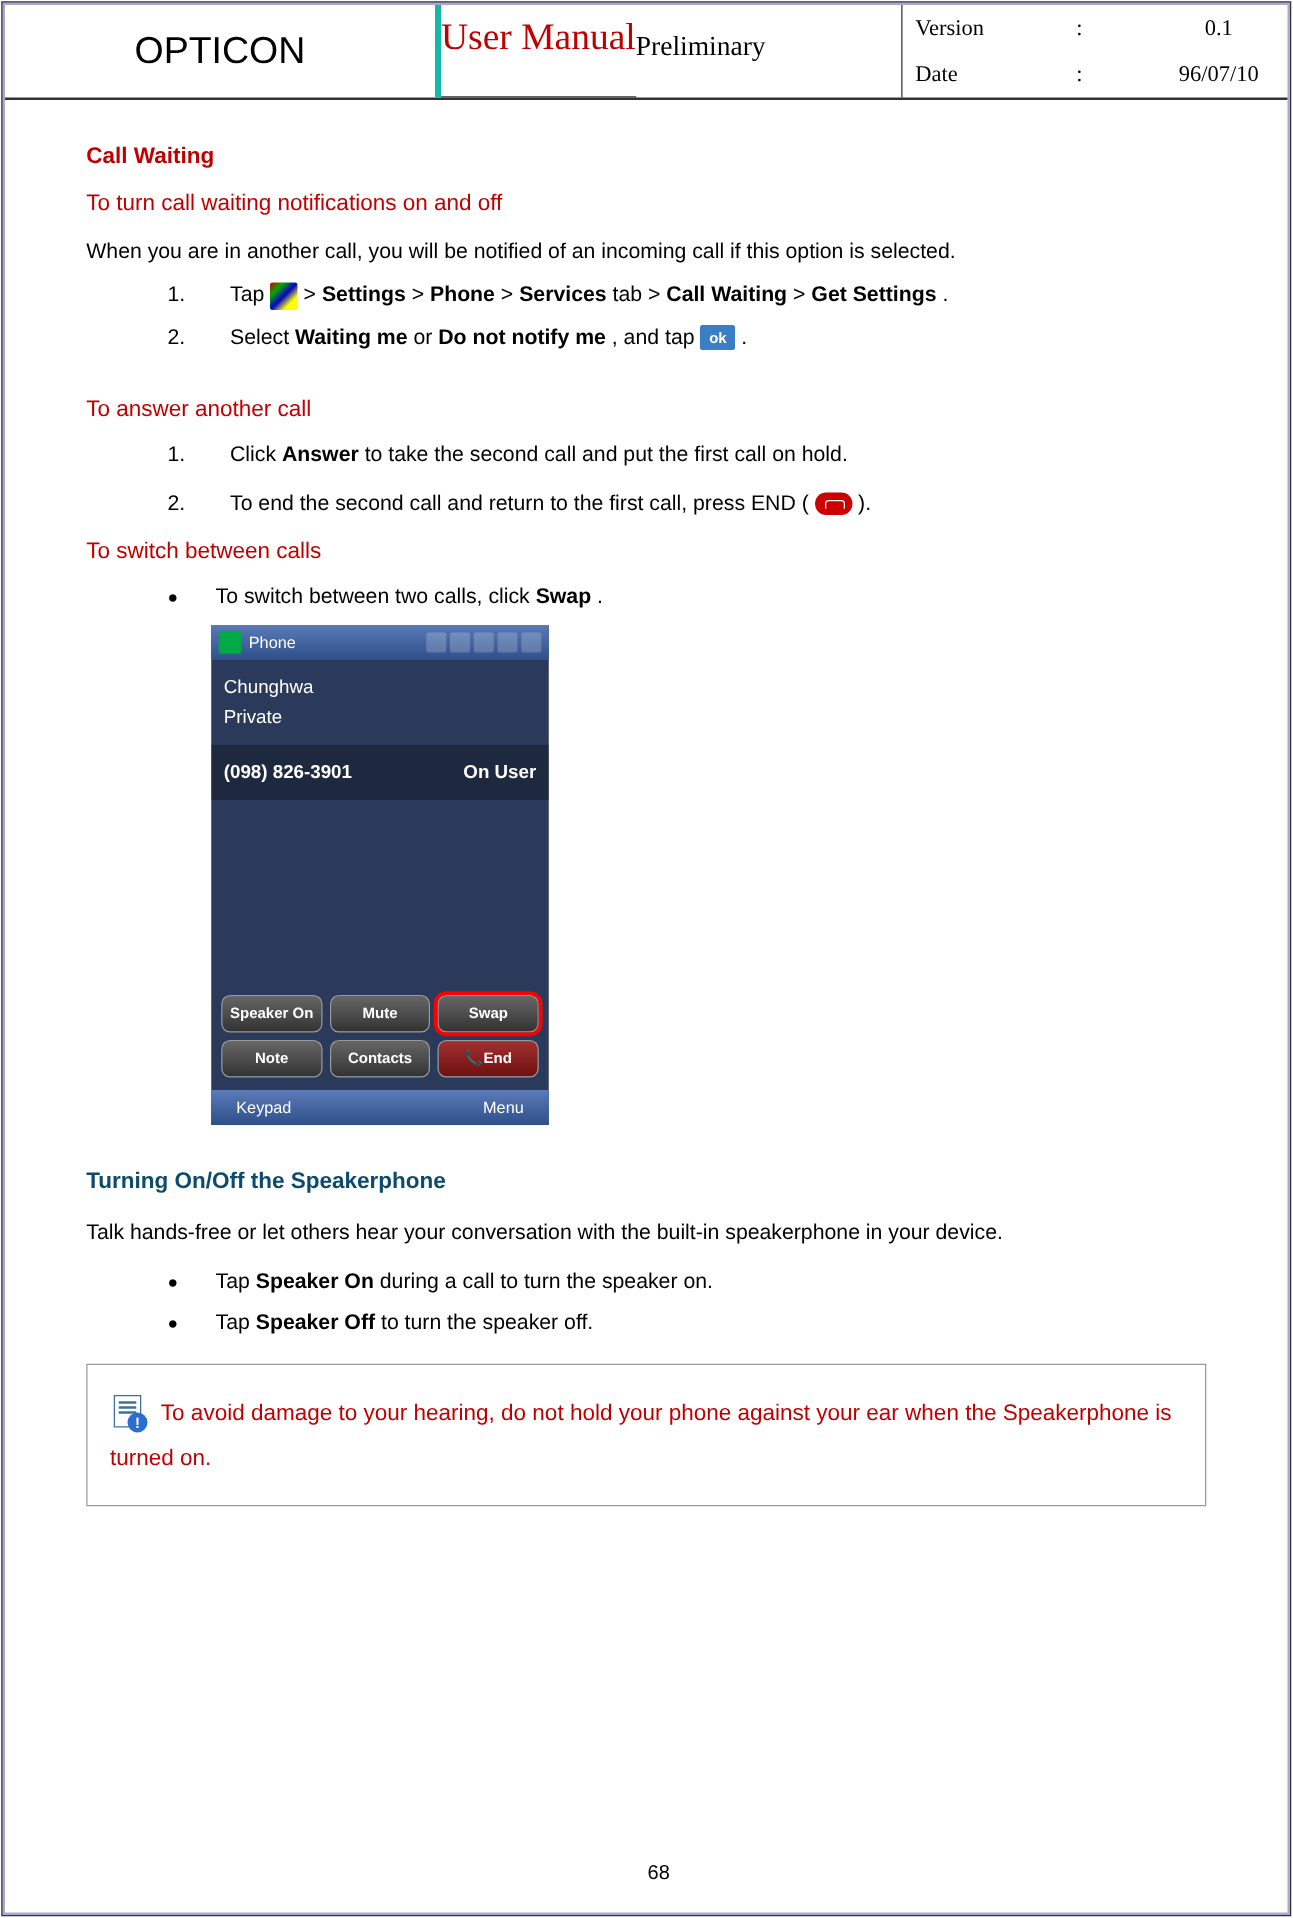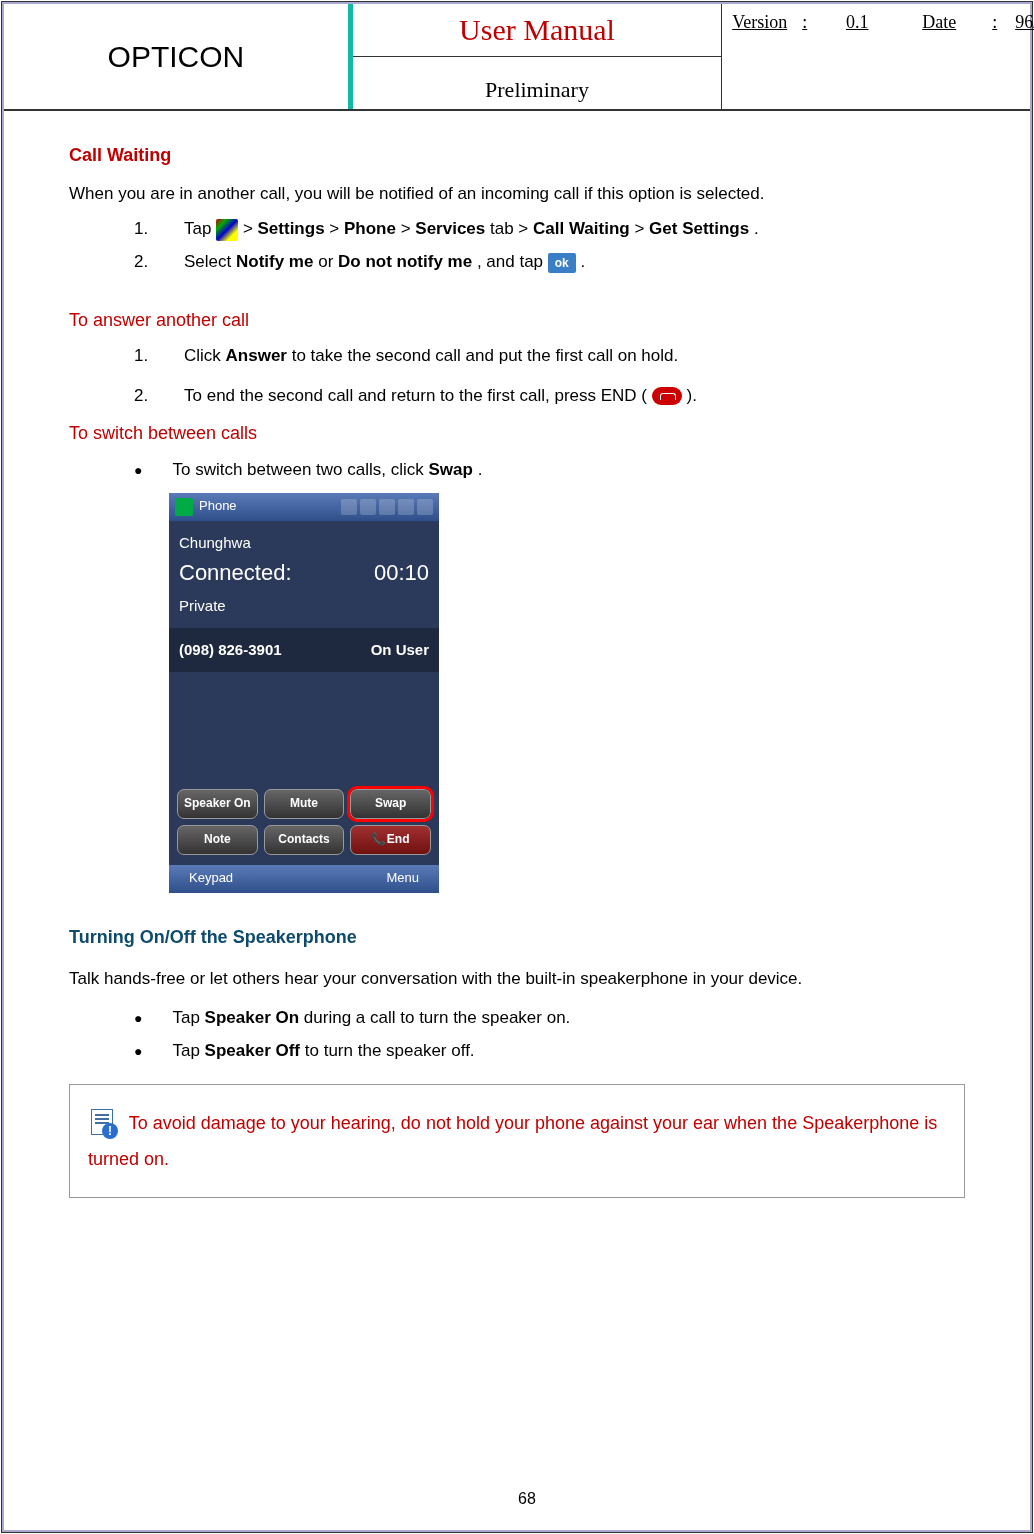--- a/index.html
+++ b/index.html
@@ -30,44 +30,42 @@
       justify-content: center;
       font-size: 30px;
       font-family: Arial, sans-serif;
       border-right: 5px solid #14b8a6;
       padding: 8px 0;
     }
     .header-mid {
       width: 36%;
       border-right: 1px solid #333;
       display: flex;
-      flex-direction: column;
     }
     .header-mid-top {
       border-bottom: 1px solid #333;
       text-align: center;
       font-size: 30px;
       font-family: Georgia, serif;
       color: #c00000;
       padding: 2px 0;
     }
     .header-mid-bot {
       text-align: center;
       font-size: 22px;
       font-family: Georgia, serif;
       padding: 2px 0;
       margin-top: 13px;
     }
     .header-right {
       width: 30%;
       display: flex;
-      flex-direction: row;
+      flex-direction: column;
       font-family: Georgia, serif;
       font-size: 18px;
-      text-decoration: underline;
     }
     .header-right-row {
       display: flex;
       padding: 4px 10px;
       justify-content: space-between;
     }
     .header-right-row:first-child { border-bottom: none; }
     .hr-label { width: 70px; }
     .hr-colon { width: 10px; }
     .hr-val { width: 90px; text-align: center; }
@@ -291,20 +289,21 @@
       <div class="header-right-row">
         <span class="hr-label">Date</span>
         <span class="hr-colon">:</span>
         <span class="hr-val">96/07/10</span>
       </div>
     </div>
   </div>
 
   <div class="content">
     <div class="h-red">Call Waiting</div>
+    <div class="h-red-sub">To turn call waiting notifications on and off</div>
     <div class="para">When you are in another call, you will be notified of an incoming call if this option is selected.</div>
 
     <div class="ol">
       <div class="ol-item">
         <span class="ol-num">1.</span>
         <span>
           <span>Tap </span>
           <span class="icon-inline icon-start"></span>
           <span> &gt; </span>
           <b>Settings</b>
@@ -316,21 +315,21 @@
           <b>Call Waiting</b>
           <span> &gt; </span>
           <b>Get Settings</b>
           <span>.</span>
         </span>
       </div>
       <div class="ol-item">
         <span class="ol-num">2.</span>
         <span>
           <span>Select </span>
-          <b>Notify me</b>
+          <b>Waiting me</b>
           <span> or </span>
           <b>Do not notify me</b>
           <span>, and tap </span>
           <span class="icon-inline icon-ok">ok</span>
           <span>.</span>
         </span>
       </div>
     </div>
 
     <div class="h-red-sub" style="margin-top:30px">To answer another call</div>
@@ -374,24 +373,20 @@
         <div class="ss-title-right">
           <span class="ss-ti"></span>
           <span class="ss-ti"></span>
           <span class="ss-ti"></span>
           <span class="ss-ti"></span>
           <span class="ss-ti"></span>
         </div>
       </div>
       <div class="ss-body">
         <div>Chunghwa</div>
-        <div class="ss-row ss-big">
-          <span>Connected:</span>
-          <span>00:10</span>
-        </div>
         <div>Private</div>
         <div class="ss-hold">
           <span>(098) 826-3901</span>
           <span>On User</span>
         </div>
       </div>
       <div class="ss-buttons">
         <div class="ss-brow">
           <div class="ss-btn">Speaker On</div>
           <div class="ss-btn">Mute</div>

